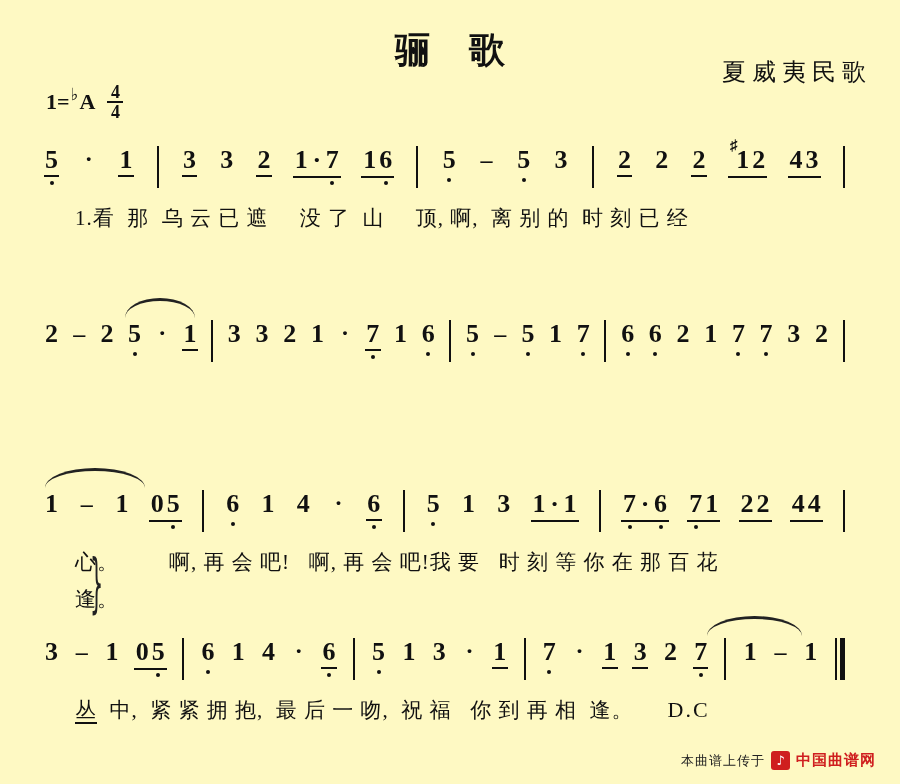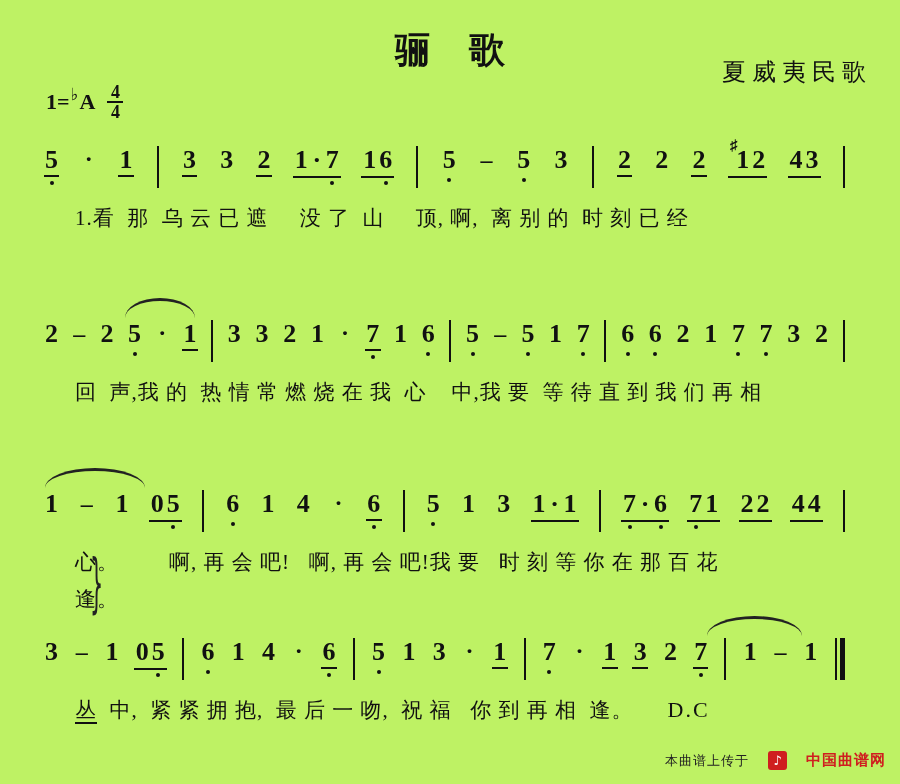--- a/index.html
+++ b/index.html
@@ -1,16 +1,16 @@
 <!DOCTYPE html>
 <html><head>
 <meta charset="utf-8">
 <style>
   html,body{margin:0;padding:0;background:#ffffff;}
-  .page{position:relative;width:900px;height:784px;background:#bef264;overflow:hidden;
+  .page{position:relative;width:900px;height:784px;background:#fef9c3;overflow:hidden;
         font-family:"Liberation Serif","DejaVu Serif",serif;color:#111;}
 
   
   .title{position:absolute;top:26px;left:0;right:0;text-align:center;
          font-size:36px;font-weight:700;letter-spacing:38px;text-indent:38px;}
   .credits{position:absolute;top:55px;right:28px;text-align:right;
            font-size:24px;line-height:34px;letter-spacing:6px;}
   .keysig{position:absolute;top:84px;left:46px;display:flex;align-items:center;
           font-size:22px;font-weight:700;}
   .flat{font-size:17px;position:relative;top:-8px;margin:0 1px;}
@@ -47,21 +47,21 @@
   .seg{}
   .u{border-bottom:2px solid #111;padding-bottom:0px;}
   .dbl{border-bottom:4px double #111;}
   .dc{margin-left:34px;letter-spacing:2px;font-size:22px;}
 
   .verse-brace{position:absolute;left:90px;top:546px;font-size:26px;color:#222;
                font-family:"DejaVu Sans",sans-serif;
                transform:scaleY(2.45) scaleX(0.8);transform-origin:top left;}
 
   
-  .footer{position:absolute;top:751px;right:14px;display:flex;align-items:center;gap:19px;}
+  .footer{position:absolute;top:751px;right:24px;display:flex;align-items:center;gap:6px;}
   .up{font-size:13px;color:#222;letter-spacing:1px;}
   .logo{width:19px;height:19px;border-radius:3px;color:#fff;display:flex;
         align-items:center;justify-content:center;font-size:13px;
         font-family:"DejaVu Sans",sans-serif;}
   .site{font-size:15px;font-weight:700;letter-spacing:1px;}
 </style>
 </head>
 <body>
 
 <div class="page">
@@ -351,21 +351,20 @@
               <span class="num">3</span>
             </div>
           </div>
           <div class="tok note">
             <div class="nrow">
               <span class="num">2</span>
             </div>
           </div>
           <div class="barline"></div>
         </div>
-        <div class="lyric-row"><span class="seg">回  声,我 的  热 情 常 燃 烧 在 我  心    中,我 要  等 待 直 到 我 们 再 相</span></div>
       </div>
       <div class="system" style="top: 490px;">
         <div class="notes-row">
           <div class="slur" style="left: 0px; width: 100px;"></div>
           <div class="tok note">
             <div class="nrow">
               <span class="num">1</span>
             </div>
           </div>
           <div class="tok dash">–</div>

